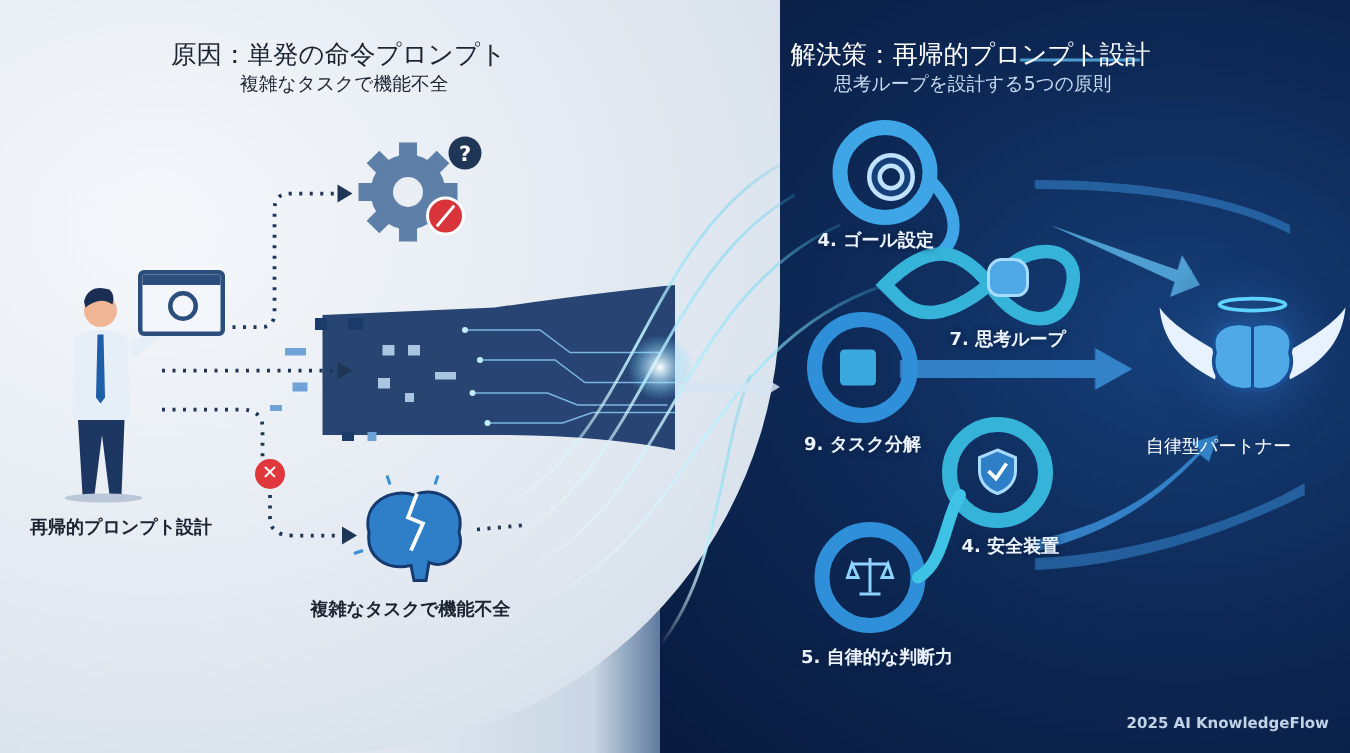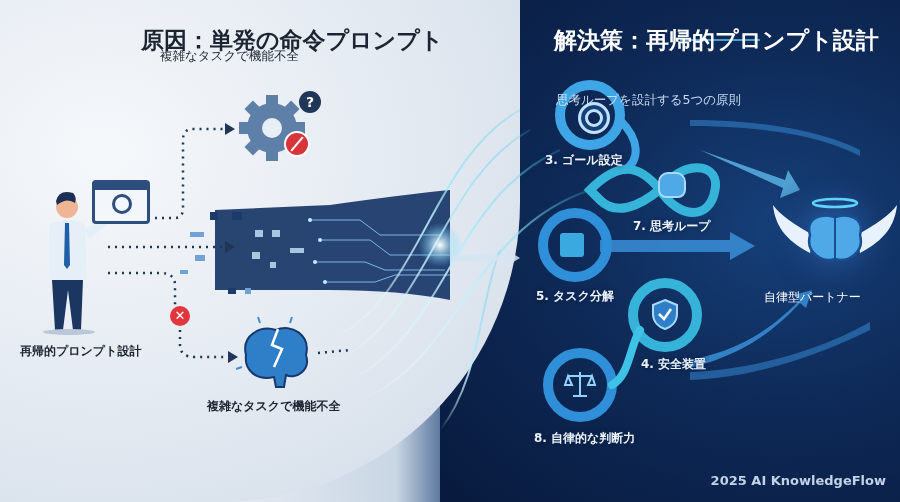--- a/index.html
+++ b/index.html
@@ -4,29 +4,29 @@
 <style>
   html,body{margin:0;padding:0;}
   body{width:900px;height:502px;overflow:hidden;position:relative;font-family:"DejaVu Sans",sans-serif;}
   .canvas{position:absolute;left:0;top:0;width:900px;height:502px;overflow:hidden;
     background:linear-gradient(90deg,#e9eef5 0%,#dfe6ef 30%,#c9d6e4 44%,#1c3f73 52%,#0f2a56 62%,#0b2048 100%);}
   .left-panel{position:absolute;left:0;top:0;width:520px;height:502px;
     background:radial-gradient(ellipse at 20% 30%,#f5f8fb 0%,#e3e9f1 55%,#cfdbe7 100%);
     border-radius:0 0 300px 0;}
   .right-bg{position:absolute;left:440px;top:0;width:460px;height:502px;
     background:radial-gradient(ellipse at 75% 45%,#16407a 0%,#0e2a58 45%,#081a3d 100%);}
-  .title{position:absolute;font-weight:bold;font-size:23px;white-space:nowrap;margin-left:27px;}
+  .title{position:absolute;font-weight:normal;font-size:17px;white-space:nowrap;}
   .subtitle{position:absolute;font-size:12.5px;white-space:nowrap;}
   .label{position:absolute;font-size:12px;font-weight:bold;white-space:nowrap;}
   .dark{color:#1c2431;}
   .light{color:#ffffff;}
-  .light2{color:#c9dcf2;margin-top:44px;}
+  .light2{color:#c9dcf2;}
   svg{position:absolute;overflow:visible;}
   .step-label{position:absolute;color:#eaf3ff;font-size:12px;font-weight:bold;white-space:nowrap;text-shadow:0 0 4px #0a1c3c;}
-  .footer{position:absolute;right:14px;bottom:14px;color:#c2d3e8;font-size:13px;font-weight:bold;}
+  .footer{position:absolute;right:14px;bottom:14px;color:#c2d3e8;font-size:10px;font-weight:bold;}
 </style>
 </head>
 <body>
 
 <div class="canvas">
   <div class="right-bg"></div>
   <div class="left-panel"></div>
 
   <svg width="900" height="502" style="left:0;top:0">
     <defs>
@@ -189,25 +189,25 @@
   <svg width="30" height="28" style="left:565px;top:370px">
     <g stroke="#8fd3ff" stroke-width="2" fill="none">
       <line x1="15" y1="2" x2="15" y2="25"></line>
         <line x1="3" y1="6" x2="27" y2="6"></line>
       <path d="M3,6 L0,15 L7,15 Z"></path>
         <path d="M27,6 L23,15 L30,15 Z"></path>
       <line x1="8" y1="26" x2="22" y2="26"></line>
     </g>
   </svg>
 
-  <div class="step-label" style="left:545px;top:152px;">3. ゴール設定</div>
+  <div class="step-label" style="left:545px;top:152px;">4. ゴール設定</div>
   <div class="step-label" style="left:633px;top:218px;">7. 思考ループ</div>
-  <div class="step-label" style="left:536px;top:288px;">5. タスク分解</div>
+  <div class="step-label" style="left:536px;top:288px;">9. タスク分解</div>
   <div class="step-label" style="left:641px;top:356px;">4. 安全装置</div>
-  <div class="step-label" style="left:534px;top:430px;">8. 自律的な判断力</div>
+  <div class="step-label" style="left:534px;top:430px;">5. 自律的な判断力</div>
 
   <svg width="140" height="110" style="left:765px;top:195px">
     <ellipse cx="70" cy="8" rx="22" ry="4" fill="none" stroke="#5fd3ff" stroke-width="2.5"></ellipse>
     <path d="M48,40 C30,30 15,20 8,10 C10,30 20,45 45,58 Z" fill="#e8f2ff"></path>
     <path d="M92,40 C110,30 125,20 132,10 C130,30 120,45 95,58 Z" fill="#e8f2ff"></path>
     <path d="M45,40 C40,22 58,18 70,22 C82,18 100,22 95,40 C100,58 82,68 70,64 C58,68 40,58 45,40 Z" fill="#4ea9e6" stroke="#1a4e92" stroke-width="2.5"></path>
     <line x1="70" y1="22" x2="70" y2="64" stroke="#1a4e92" stroke-width="2"></line>
   </svg>
   <div class="label light" style="left:764px;top:289px;font-weight:normal;">自律型パートナー</div>
 

